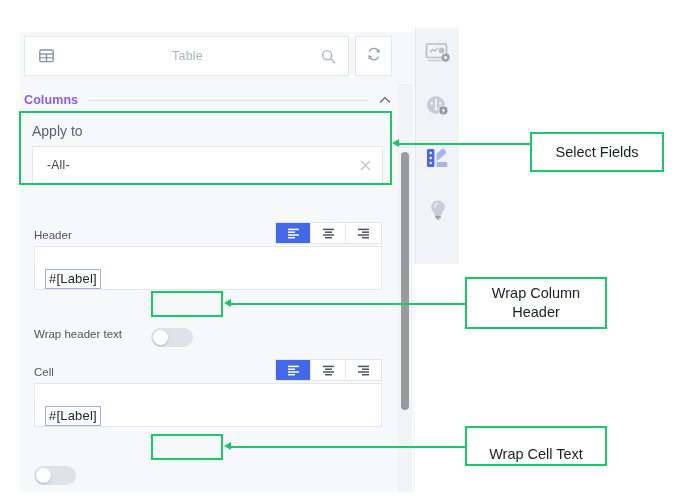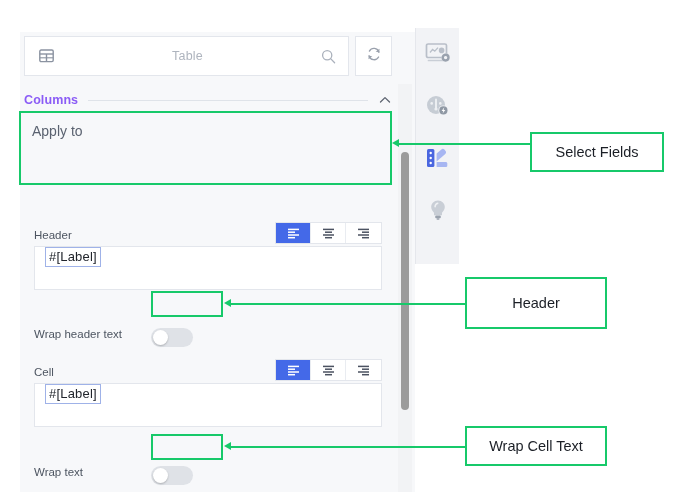--- a/index.html
+++ b/index.html
@@ -67,21 +67,21 @@
     border:1px solid #e3e6ec;background:#fff;box-sizing:border-box;
   }
   .align-btn{
     width:35px;height:20px;display:flex;align-items:center;justify-content:center;
     border-right:1px solid #e9ecf1;box-sizing:border-box;background:#fff;
   }
   .align-btn:last-child{border-right:none;}
   .align-btn.active{background:#4469e8;}
   .codebox{
     margin-top:2px;height:44px;background:#fff;border:1px solid #e3e6ec;
-    box-sizing:border-box;display:flex;align-items:flex-start;padding-left:10px;
+    box-sizing:border-box;display:flex;align-items:flex-end;padding-left:10px;
   }
   .token{
     border:1px solid #9fb2e8;padding:1px 3px 2px 3px;
     font-family:"Liberation Sans",sans-serif;font-size:13px;color:#21252c;
     letter-spacing:.2px;line-height:15px;
   }
 
   
   .toggle-row{position:absolute;left:14px;width:348px;height:22px;display:flex;}
   .toggle-lbl{font-size:11.5px;color:#4d5561;width:117px;}
@@ -160,20 +160,29 @@
       <span class="section-rule"></span>
       <span class="chev">
         <svg width="14" height="14" viewBox="0 0 14 14">
           <path d="M2.5 9 L7 4.6 L11.5 9" fill="none" stroke="#5d6470" stroke-width="1.3" stroke-linecap="round" stroke-linejoin="round"></path>
         </svg>
       </span>
     </div>
 
     <div class="applyto">
       <div class="lbl-small">Apply to</div>
+      <div class="select-ctl">
+        <span class="select-val">-All-</span>
+        <span class="xbtn">
+          <svg width="13" height="13" viewBox="0 0 13 13">
+            <line x1="2" y1="2" x2="11" y2="11" stroke="#8d939d" stroke-width="1.2"></line>
+            <line x1="11" y1="2" x2="2" y2="11" stroke="#8d939d" stroke-width="1.2"></line>
+          </svg>
+        </span>
+      </div>
     </div>
 
     <div class="field-block" style="top:188px;">
       <div class="field-row">
         <span class="field-lbl">Header</span>
         <span class="align-group">
           <span class="align-btn active">
             <svg width="13" height="11" viewBox="0 0 13 11">
               <line x1="1" y1="1.4" x2="12" y2="1.4" stroke="#fff" stroke-width="1.5"></line>
               <line x1="1" y1="4.2" x2="8" y2="4.2" stroke="#fff" stroke-width="1.5"></line>
@@ -240,21 +249,20 @@
             </svg>
           </span>
         </span>
       </div>
       <div class="codebox">
         <span class="token">#[Label]</span>
       </div>
     </div>
 
     <div class="toggle-row" style="top:434px;">
-      <span class="toggle-lbl">Wrap text</span>
       <span class="switch">
           <span class="knob"></span>
         </span>
     </div>
 
   </div>
 
   <div class="sb-track"></div>
   <div class="sb-thumb"></div>
 </div>
@@ -311,21 +319,22 @@
 <div class="connector" style="left:398px;top:143px;width:134px;"></div>
 <div class="arrow" style="left:392px;top:139px;"></div>
 <div class="callout" style="left:530px;top:125px;width:134px;height:40px;margin-top:7px;">
   <span>Select Fields</span>
 </div>
 
 <div class="hl" style="left:151px;top:291px;width:72px;height:26px;"></div>
 <div class="connector" style="left:231px;top:303px;width:235px;"></div>
 <div class="arrow" style="left:224px;top:299px;"></div>
 <div class="callout" style="left:465px;top:277px;width:142px;height:52px;flex-direction:column;">
+  <span>Wrap Column</span>
   <span>Header</span>
 </div>
 
 <div class="hl" style="left:151px;top:434px;width:72px;height:26px;"></div>
 <div class="connector" style="left:231px;top:446px;width:235px;"></div>
 <div class="arrow" style="left:224px;top:442px;"></div>
-<div class="callout" style="left:465px;top:426px;width:142px;height:40px;">
+<div class="callout" style="left:465px;top:426px;width:142px;height:40px;align-items:flex-end;">
   <span>Wrap Cell Text</span>
 </div>
 
 </body></html>

